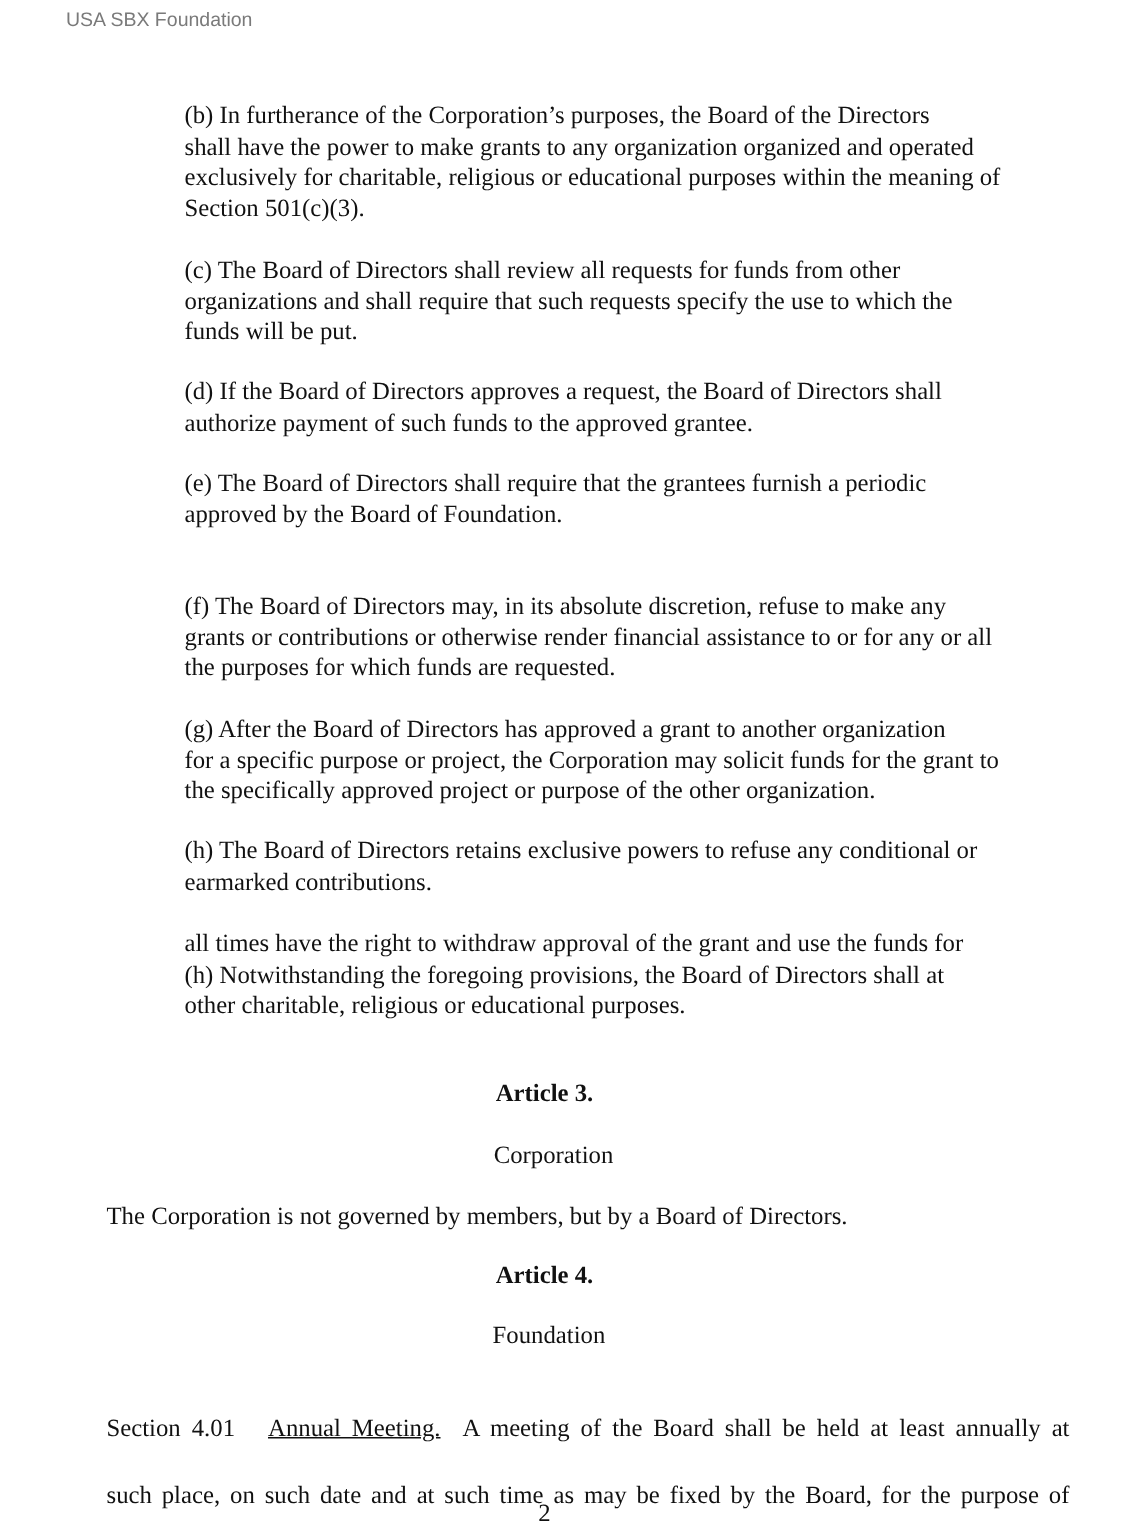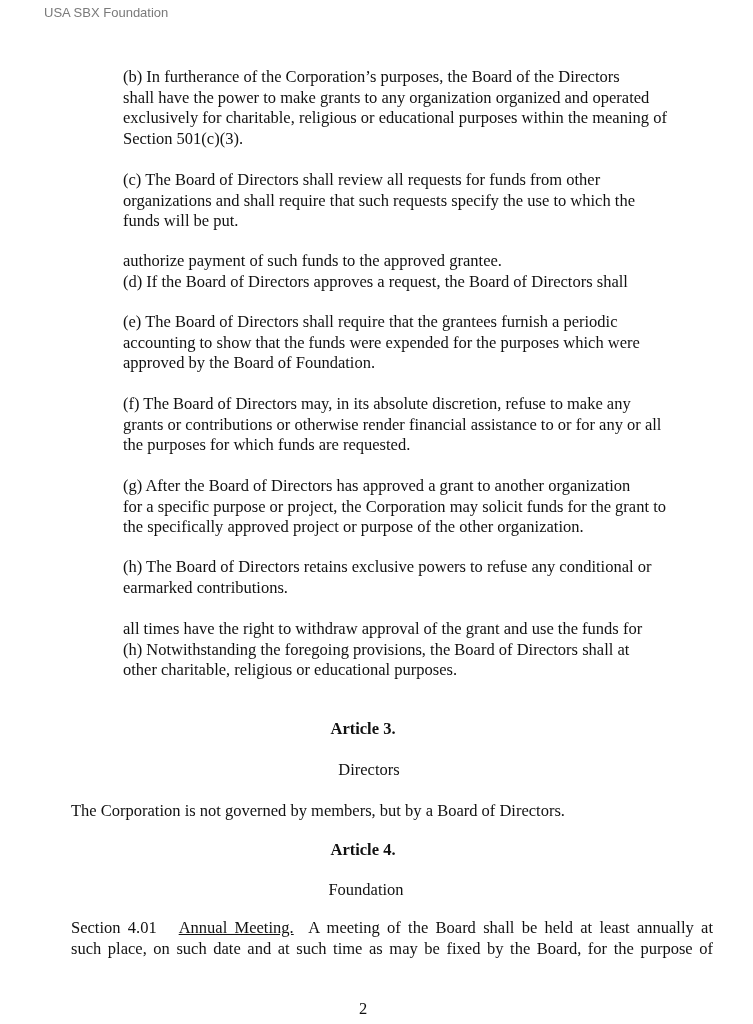--- a/index.html
+++ b/index.html
@@ -12,21 +12,21 @@
     font-family: "Liberation Serif", serif; font-size: 16.5px; color: #111111;
     line-height: 20.5px;
   }
   .indent-block {
     position: absolute; left: 123px; width: 600px;
   }
   .para { margin: 0; }
   .center { position: absolute; left: 0; width: 726px; text-align: center; }
   .bold { font-weight: bold; }
   .full { position: absolute; left: 71px; width: 642px; }
-  .justify-all { text-align: justify; text-align-last: justify; }
+  .justify-all { text-align: justify; text-align-last: justify; margin-top: 24px; }
   .u { text-decoration: underline; }
 </style>
 </head>
 <body>
 
 <div class="header">USA SBX Foundation</div>
 
 <div class="doc">
 
   <div class="indent-block" style="top:67px">
@@ -36,27 +36,26 @@
     <div class="para">Section 501(c)(3).</div>
   </div>
 
   <div class="indent-block" style="top:170px">
     <div class="para">(c) The Board of Directors shall review all requests for funds from other</div>
     <div class="para">organizations and shall require that such requests specify the use to which the</div>
     <div class="para">funds will be put.</div>
   </div>
 
   <div class="indent-block" style="top:251px">
+    <div class="para">(d) If the Board of Directors approves a request, the Board of Directors shall</div>
     <div class="para">authorize payment of such funds to the approved grantee.</div>
-    <div class="para">(d) If the Board of Directors approves a request, the Board of Directors shall</div>
   </div>
 
   <div class="indent-block" style="top:312px">
     <div class="para">(e) The Board of Directors shall require that the grantees furnish a periodic</div>
-    <div class="para">accounting to show that the funds were expended for the purposes which were</div>
     <div class="para">approved by the Board of Foundation.</div>
   </div>
 
   <div class="indent-block" style="top:394px">
     <div class="para">(f) The Board of Directors may, in its absolute discretion, refuse to make any</div>
     <div class="para">grants or contributions or otherwise render financial assistance to or for any or all</div>
     <div class="para">the purposes for which funds are requested.</div>
   </div>
 
   <div class="indent-block" style="top:476px">
@@ -70,21 +69,21 @@
     <div class="para">earmarked contributions.</div>
   </div>
 
   <div class="indent-block" style="top:619px">
     <div class="para">all times have the right to withdraw approval of the grant and use the funds for</div>
     <div class="para">(h) Notwithstanding the foregoing provisions, the Board of Directors shall at</div>
     <div class="para">other charitable, religious or educational purposes.</div>
   </div>
 
   <div class="center bold" style="top:719px">Article 3.</div>
-  <div class="center" style="top:760px; left:6px">Directors</div>
+  <div class="center" style="top:760px; left:6px">Corporation</div>
   <div class="full" style="top:801px">The Corporation is not governed by members, but by a Board of Directors.</div>
 
   <div class="center bold" style="top:840px">Article 4.</div>
   <div class="center" style="top:880px; left:3px">Foundation</div>
 
   <div class="full" style="top:918px">
     <div class="para justify-all">
       <span>Section 4.01</span><span style="display:inline-block;width:22px"></span><span class="u">Annual Meeting.</span>&nbsp;&nbsp;<span>A meeting of the Board shall be held at least annually at</span>
     </div>
     <div class="para justify-all">such place, on such date and at such time as may be fixed by the Board, for the purpose of</div>

